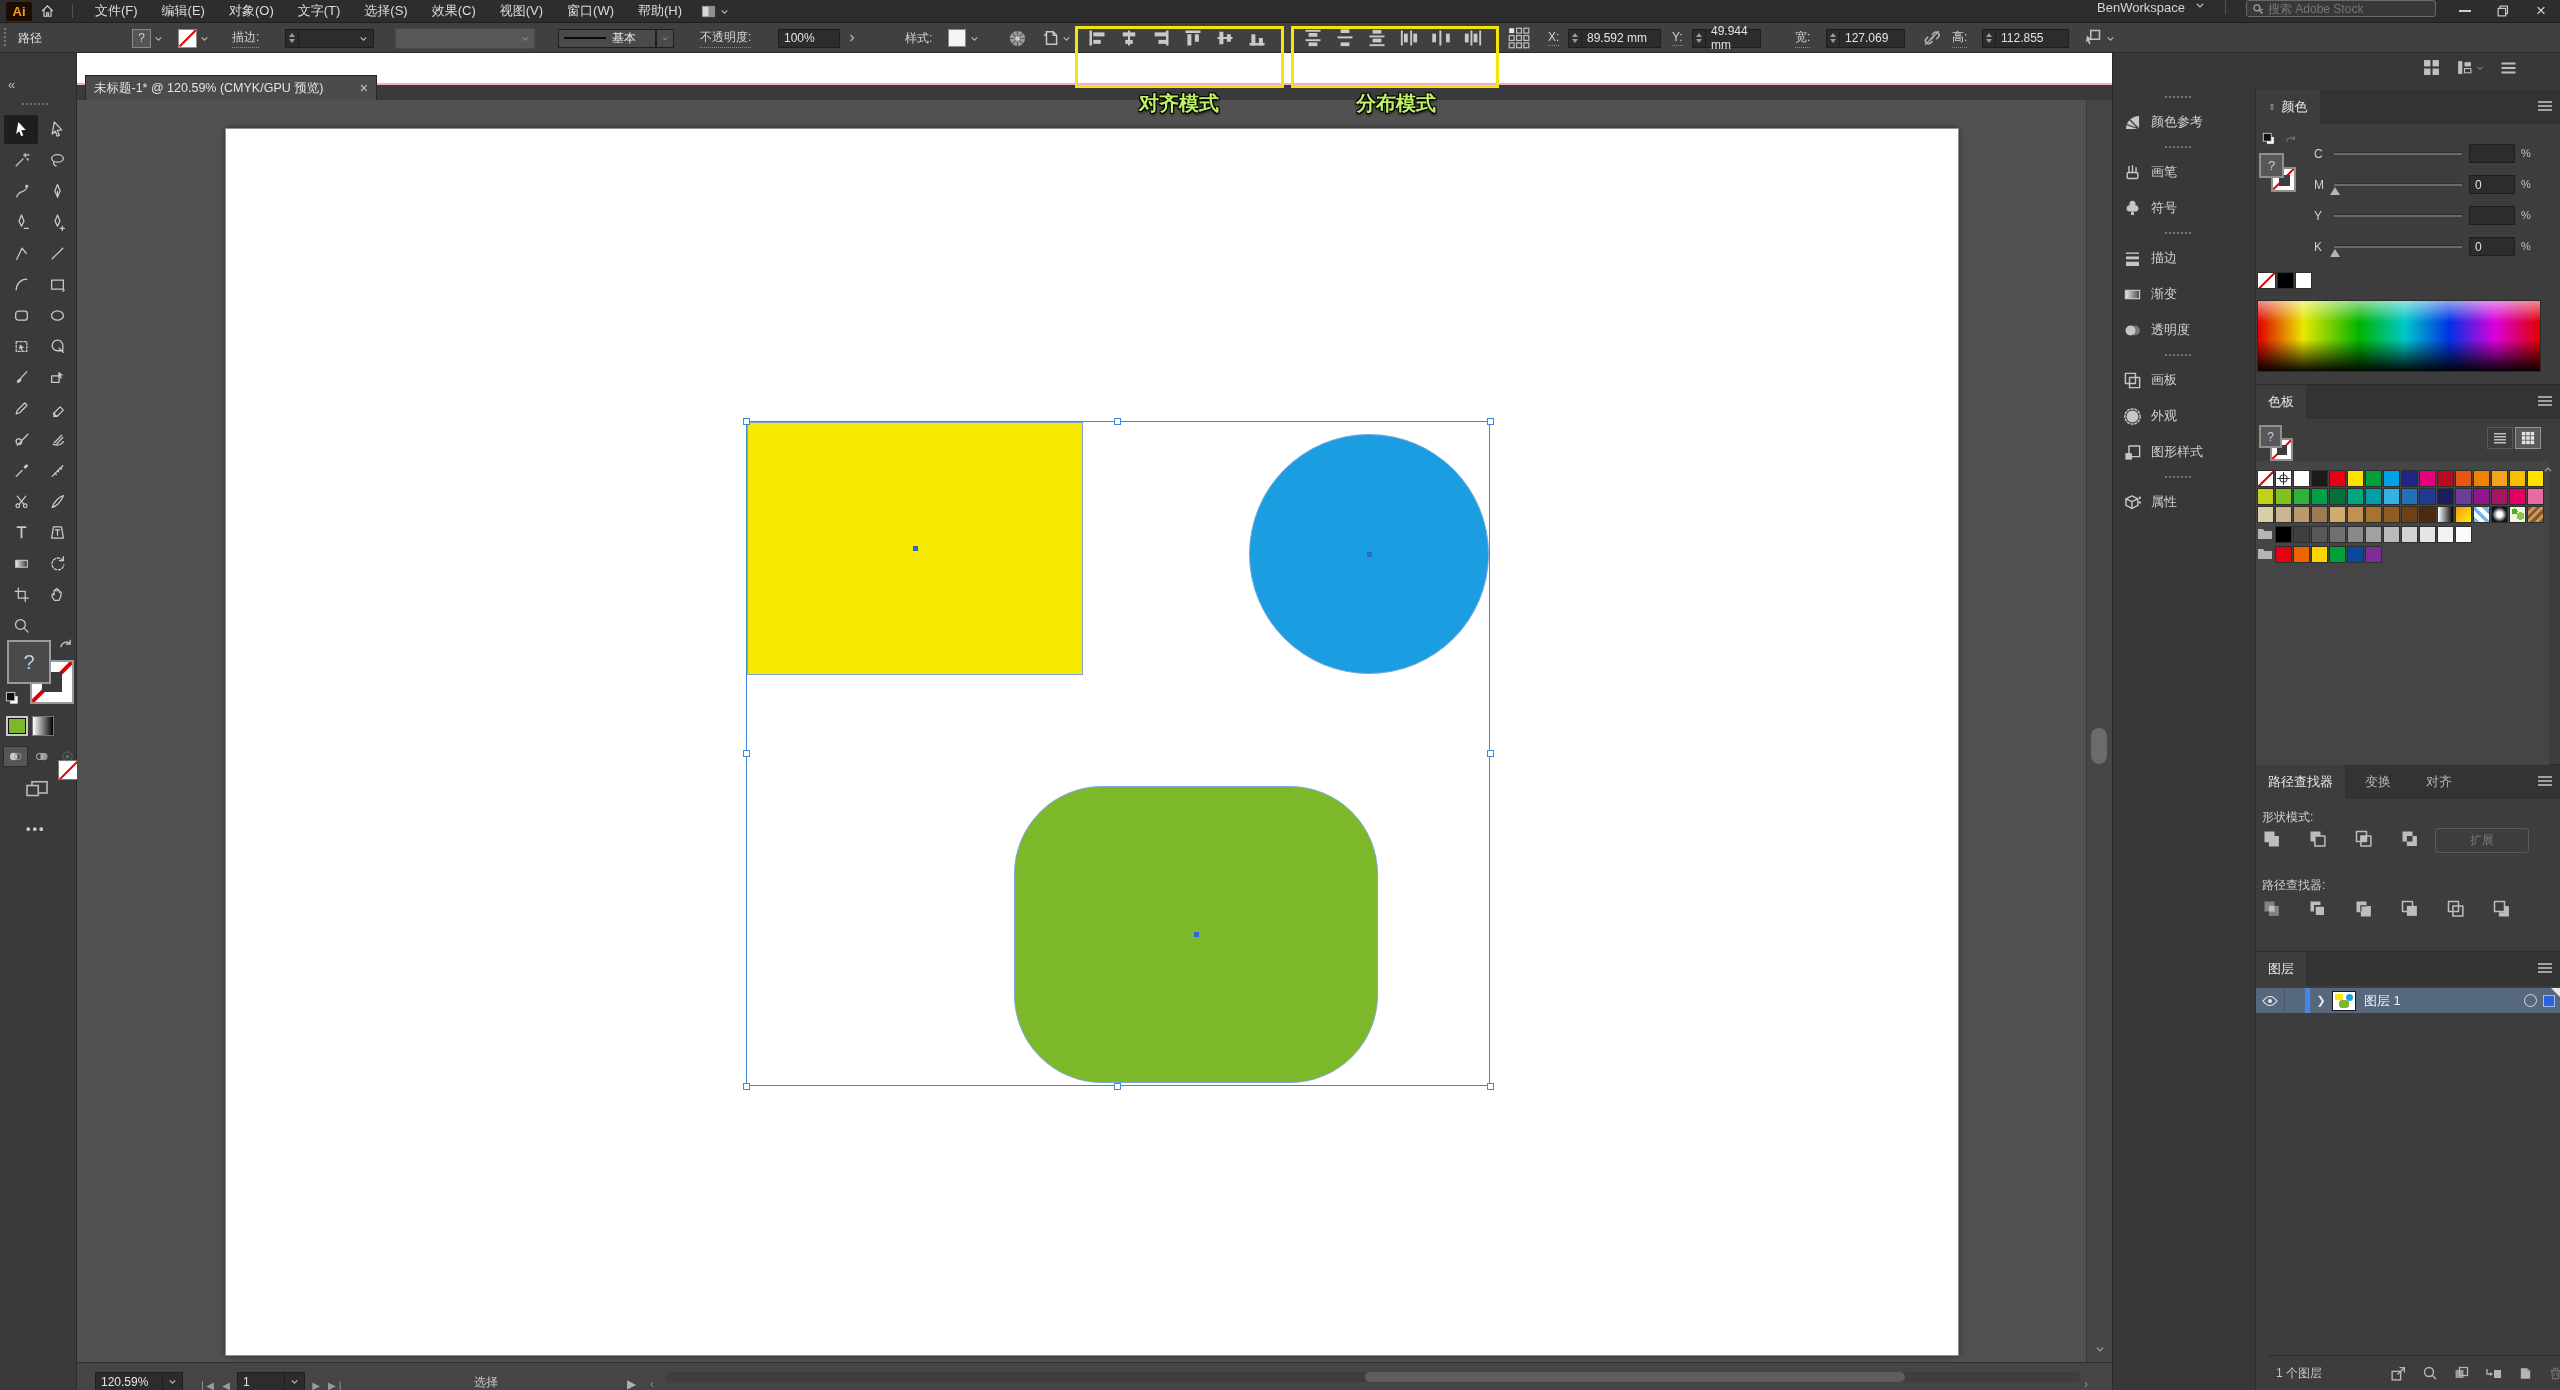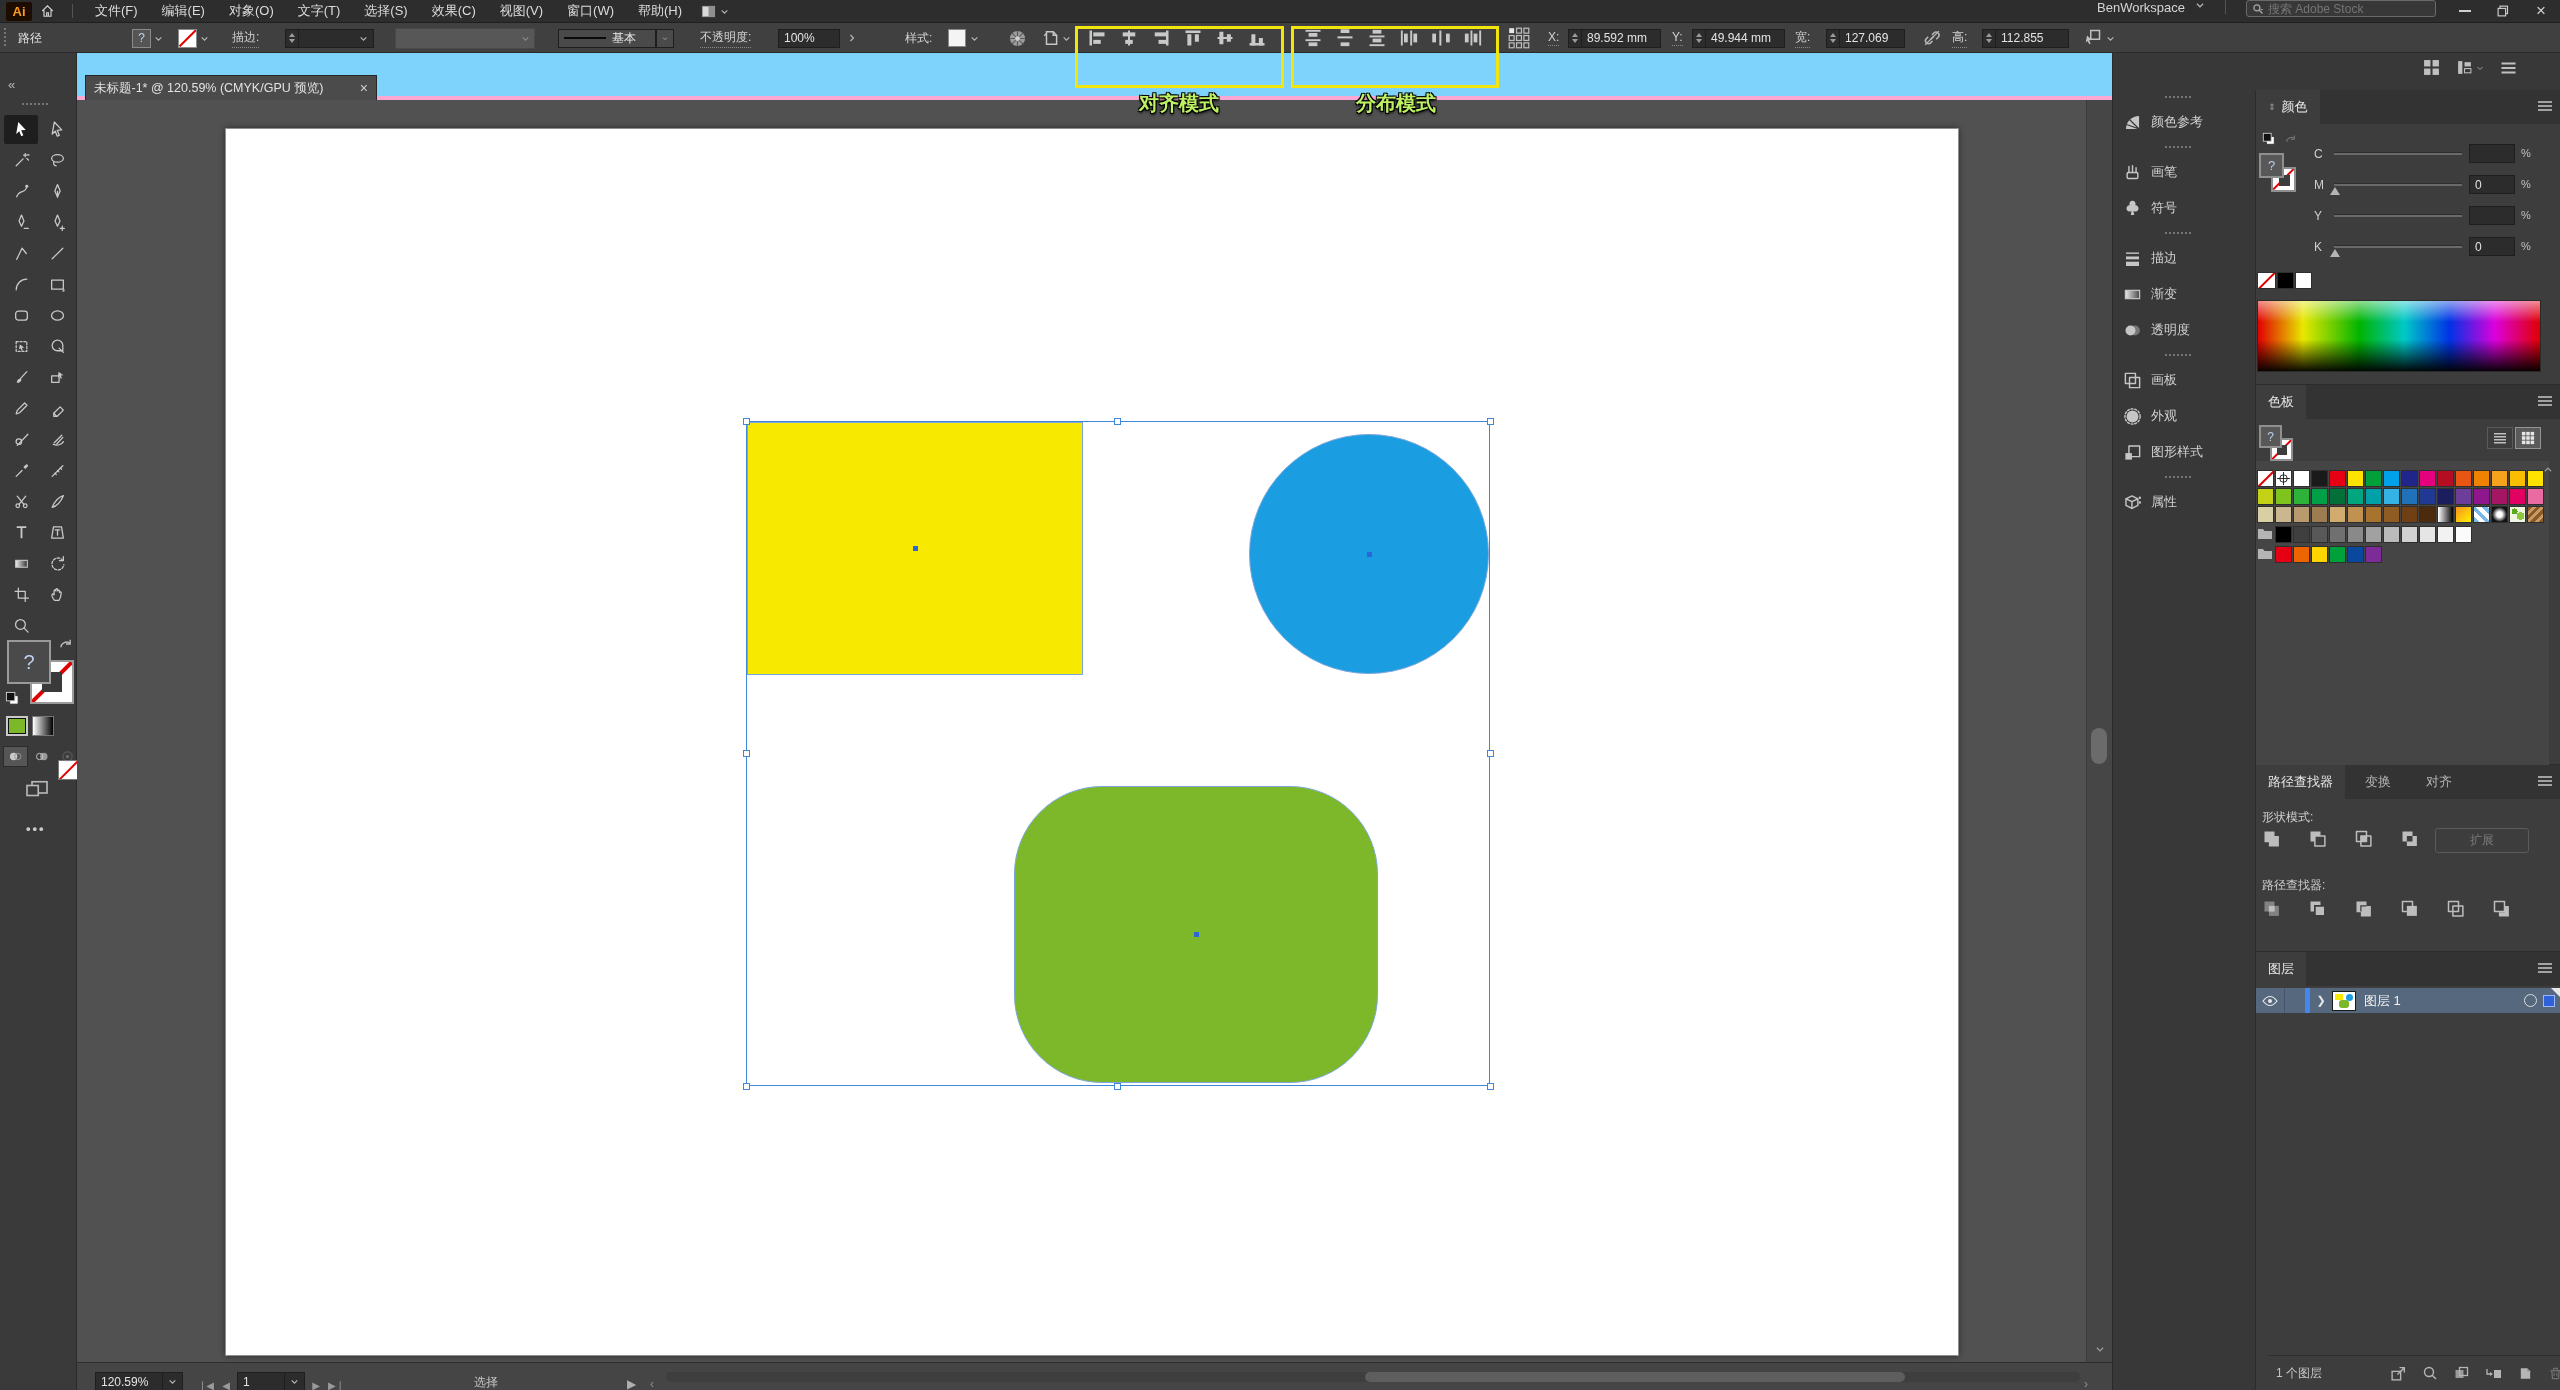--- a/index.html
+++ b/index.html
@@ -29,21 +29,21 @@
   .stepper i.up{border-bottom:4px solid #9b9b9b}
   .stepper i.dn{border-top:4px solid #9b9b9b}
   .swatchbtn{width:19px;height:19px;border:1px solid #8b8b8b;background:#555;display:flex;align-items:center;justify-content:center}
   .nonebg{background:#fff;position:relative;overflow:hidden}
   .nonebg:before{content:"";position:absolute;left:-20%;top:45%;width:140%;height:10%;background:#e00000;transform:rotate(-45deg)}
   .alignbtn{width:22px;height:22px;display:flex;align-items:center;justify-content:center;color:#c9c9c9}
   
   .hlbox{position:absolute;border:3px solid #f2e50e;z-index:60;pointer-events:none}
   .hllbl{position:absolute;z-index:60;font-size:20px;font-weight:bold;color:#bef264;text-align:center;text-shadow:-1px -1px 0 #000,1px -1px 0 #000,-1px 1px 0 #000,1px 1px 0 #000,0 2px 3px #000}
   
-  #tabstrip{left:77px;top:53px;width:2035px;height:47px;background:#7dd3fc;border-bottom:4px solid #f9a8d4}
+  #tabstrip{left:77px;top:53px;width:2035px;height:32px;background:#ffffff;border-bottom:2px solid #f9a8d4}
   #doctab{position:absolute;left:8px;top:22px;width:292px;height:25px;background:#4b4b4b;color:#e2e2e2;font-size:12.5px;display:flex;align-items:center;padding:0 8px;gap:10px;border:1px solid #262626;border-bottom:0}
   #doctab .close{margin-left:auto;color:#cfcfcf;font-size:14px}
   
   #toolspanel{left:0;top:53px;width:77px;height:1337px;background:#3a3a3a;border-right:1px solid #2a2a2a}
   .tool{position:absolute;width:34px;height:29px;display:flex;align-items:center;justify-content:center;color:#c9c9c9;border-radius:2px}
   .tool.active{background:#1e1e1e;color:#fff}
   .hdots{display:flex;gap:2px}
   .hdots i{width:2px;height:2px;background:#8a8a8a;border-radius:50%}
   
   #canvas{left:77px;top:100px;width:2009px;height:1262px;background:#515151;overflow:hidden}
@@ -365,21 +365,21 @@
   <div class="cb" style="left:1672px">
       <span class="dotlbl">Y:</span>
     </div>
   <div class="cb" style="left:1692px">
       <div class="stepper">
         <i class="up"></i>
         <i class="dn"></i>
       </div>
     </div>
   <div class="cb" style="left:1705px">
-      <div class="fld" style="width:80px">49.944 mm</div>
+      <div class="fld" style="width:56px">49.944 mm</div>
     </div>
   <div class="cb" style="left:1795px">
       <span class="dotlbl">宽:</span>
     </div>
   <div class="cb" style="left:1826px">
       <div class="stepper">
         <i class="up"></i>
         <i class="dn"></i>
       </div>
     </div>

